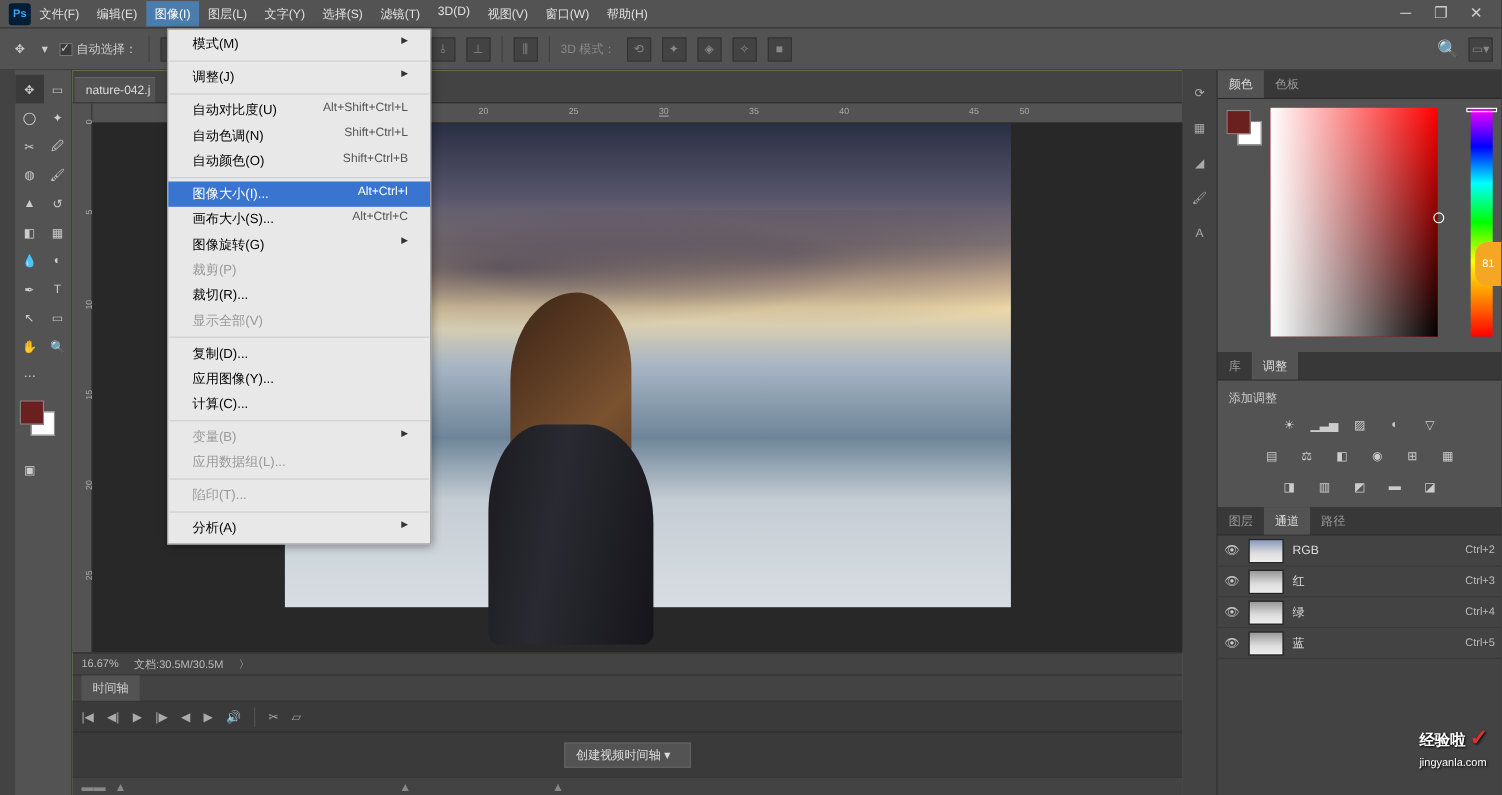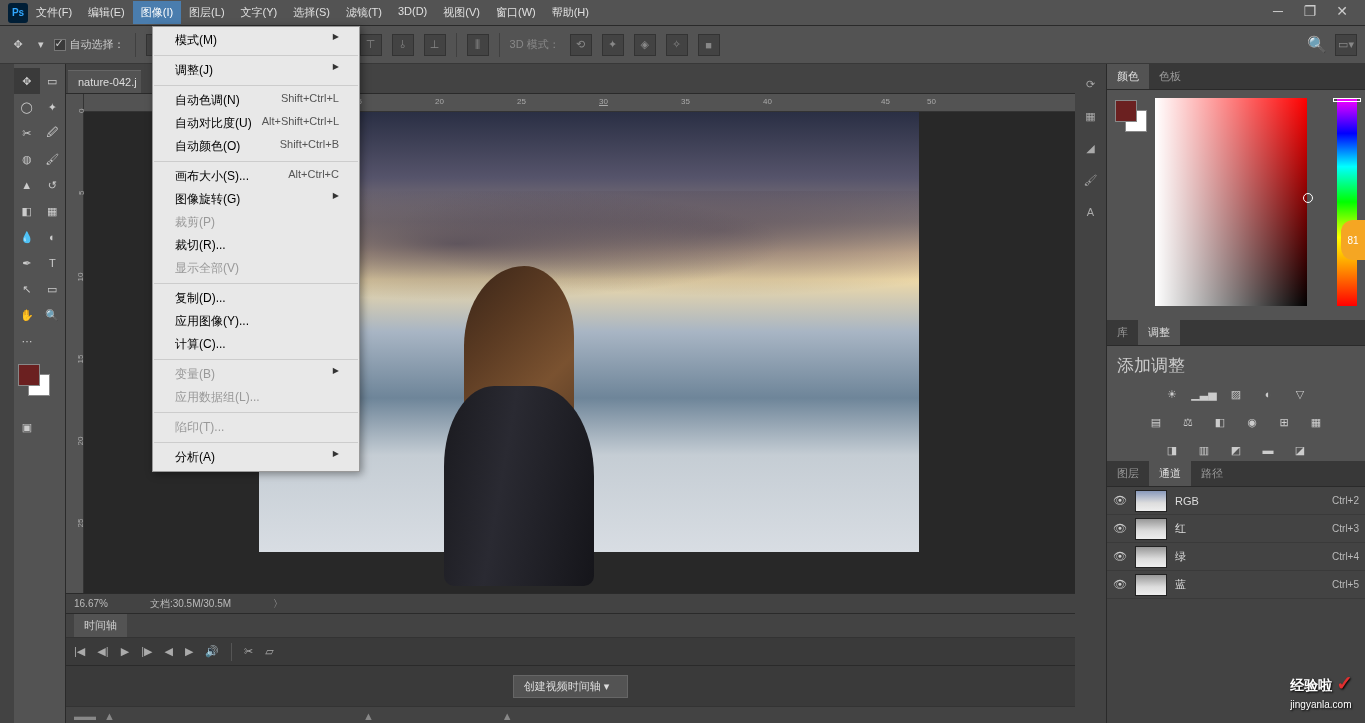--- a/index.html
+++ b/index.html
@@ -35,29 +35,29 @@
 .ruler-v .tick{position:absolute;right:2px;transform:rotate(-90deg);transform-origin:right center}
 .cv-right{flex:1;display:flex;flex-direction:column}
 .ruler-h{height:18px;background:#535353;border-bottom:1px solid #333;font-size:8px;color:#aaa;position:relative}
 .ruler-h .tick{position:absolute;top:3px}
 .canvas{flex:1;background:#282828;position:relative;overflow:hidden}
 .photo{position:absolute;left:175px;top:0;width:660px;height:440px;background:linear-gradient(180deg,#2a2f44 0%,#56546b 15%,#8a7d7a 25%,#d4b896 32%,#eed9a8 38%,#a8b5c4 50%,#6e8599 65%,#c5cdd4 78%,#d8dde3 100%)}
 .clouds{position:absolute;top:18%;left:0;right:0;height:30%;background:radial-gradient(ellipse at 30% 40%,rgba(60,55,75,.7) 0%,transparent 50%),radial-gradient(ellipse at 70% 30%,rgba(80,70,85,.6) 0%,transparent 50%)}
 .person{position:absolute;left:28%;top:35%;width:160px;height:65%}
 .hair{position:absolute;top:0;left:20px;width:110px;height:220px;background:linear-gradient(135deg,#3a2518 0%,#5a3a22 30%,#7a5230 60%,#4a3220 100%);border-radius:60px 50px 20px 40px / 80px 70px 30px 60px}
 .jacket{position:absolute;top:120px;left:0;width:150px;height:200px;background:linear-gradient(100deg,#1a1a1f 0%,#2a2a32 40%,#15151a 100%);border-radius:50px 60px 10px 10px / 80px 90px 10px 10px}
-.status{height:20px;background:#434343;display:flex;align-items:center;padding:0 8px;font-size:10px;color:#bbb;gap:42px;border-top:1px solid #2a2a2a}
+.status{height:20px;background:#434343;display:flex;align-items:center;padding:0 8px;font-size:10px;color:#bbb;gap:14px;border-top:1px solid #2a2a2a}
 .timeline{height:110px;background:#434343;border-top:1px solid #2a2a2a}
 .tl-head{height:24px;display:flex;align-items:center;border-bottom:1px solid #333;padding:0 8px}
 .tl-tab{padding:4px 10px;background:#535353}
 .tl-ctrl{height:28px;display:flex;align-items:center;padding:0 8px;gap:12px;background:#3a3a3a;border-bottom:1px solid #2a2a2a}
 .tl-btn{color:#aaa;font-size:11px}
 .tl-body{flex:1;background:#3a3a3a;display:flex;align-items:center;justify-content:center;height:40px}
 .create-btn{background:#535353;border:1px solid #666;padding:3px 18px 3px 10px;color:#ddd;position:relative}
-.dropdown{position:absolute;top:26px;left:152px;width:208px;background:#e8e8e8;border:1px solid #999;box-shadow:2px 2px 8px rgba(0,0,0,.4);z-index:1000;color:#000;font-size:12px;padding:2px 0}
+.dropdown{position:absolute;top:26px;left:152px;width:240px;background:#e8e8e8;border:1px solid #999;box-shadow:2px 2px 8px rgba(0,0,0,.4);z-index:1000;color:#000;font-size:12px;padding:2px 0}
 .dd-item{display:flex;justify-content:space-between;padding:3px 20px 3px 22px;cursor:default}
 .dd-item.sub::after{content:"▶";font-size:8px;color:#333;margin-left:auto}
 .dd-item.hl{background:#3874d0;color:#fff}
 .dd-item.dis{color:#999}
 .dd-sep{height:1px;background:#ccc;margin:3px 1px}
 .sc{color:#555;font-size:11px}
 .dd-item.hl .sc{color:#fff}
 .right{width:290px;background:#434343;display:flex}
 .iconcol{width:32px;background:#434343;border-right:1px solid #2a2a2a;padding-top:10px;display:flex;flex-direction:column;gap:12px;align-items:center}
 .iconcol .ic{width:20px;height:20px;color:#aaa;display:flex;align-items:center;justify-content:center}
@@ -69,32 +69,32 @@
 .color-sw{position:absolute;top:10px;left:8px}
 .csw{width:22px;height:22px;border:1px solid #888}
 .csw.fg{background:#6b2020;position:relative;z-index:2}
 .csw.bg{background:#fff;position:absolute;top:10px;left:10px}
 .color-field{position:absolute;top:8px;left:48px;width:152px;height:208px;background:linear-gradient(to right,#fff 0%,rgba(255,255,255,0) 100%),linear-gradient(to top,#000 0%,rgba(0,0,0,0) 100%),#ff0000}
 .picker-ring{position:absolute;width:10px;height:10px;border:1.5px solid #fff;border-radius:50%;top:95px;left:148px}
 .hue{position:absolute;top:8px;right:8px;width:20px;height:208px;background:linear-gradient(180deg,#f0f 0%,#00f 17%,#0ff 33%,#0f0 50%,#ff0 67%,#f80 83%,#f00 100%)}
 .hue-ind{position:absolute;top:8px;right:4px;width:28px;height:4px;border:1px solid #fff}
 .lib-row{height:26px;display:flex;align-items:flex-end;background:#383838;border-bottom:1px solid #2a2a2a}
 .adj-panel{background:#535353;padding:8px 10px;height:115px}
-.adj-title{font-size:17px;color:#ccc;margin-bottom:8px}
+.adj-title{font-size:11px;color:#ccc;margin-bottom:8px}
 .adj-row{display:flex;gap:14px;justify-content:center;margin-bottom:10px}
 .adj-ic{width:18px;height:18px;color:#ccc;display:flex;align-items:center;justify-content:center}
 .ch-panel{flex:1;background:#434343;display:flex;flex-direction:column}
 .ch-list{flex:1;background:#434343;overflow:auto}
 .ch-row{height:28px;display:flex;align-items:center;padding:0 6px;gap:8px;border-bottom:1px solid #3a3a3a}
 .eye{width:14px;height:14px;color:#ccc}
 .thumb{width:32px;height:22px;background:linear-gradient(180deg,#8899bb 0%,#ddd 60%,#eee 100%);border:1px solid #222}
 .thumb.gray{filter:grayscale(1)}
 .ch-name{flex:1;font-size:11px;color:#ddd}
 .ch-sc{font-size:10px;color:#bbb}
-.watermark{position:absolute;bottom:12px;right:12px;color:#fff;font-size:14px;font-weight:bold;text-shadow:1px 1px 2px #000}
+.watermark{position:absolute;bottom:24px;right:12px;color:#fff;font-size:14px;font-weight:bold;text-shadow:1px 1px 2px #000}
 .watermark .red{color:#e03030;font-size:20px}
 .badge{position:absolute;top:220px;right:0;width:24px;height:40px;background:#f5a623;color:#fff;border-radius:12px 0 0 12px;font-size:10px;display:flex;align-items:center;justify-content:center}
 </style>
 </head>
 <body>
 
 <div class="menubar">
   <div class="ps-logo">Ps</div>
   <div id="menuitems" style="display: flex;">
       <div class="menu-item">文件(F)</div>
@@ -365,32 +365,36 @@
 <div class="dropdown" id="dd">
     <div class="dd-item sub">
       <span>模式(M)</span>
     </div>
     <div class="dd-sep"></div>
     <div class="dd-item sub">
       <span>调整(J)</span>
     </div>
     <div class="dd-sep"></div>
     <div class="dd-item">
+      <span>自动对比度(U)</span>
+      <span class="sc">Alt+Shift+Ctrl+L</span>
+    </div>
+    <div class="dd-item">
       <span>自动色调(N)</span>
       <span class="sc">Shift+Ctrl+L</span>
     </div>
     <div class="dd-item">
-      <span>自动对比度(U)</span>
-      <span class="sc">Alt+Shift+Ctrl+L</span>
-    </div>
-    <div class="dd-item">
       <span>自动颜色(O)</span>
       <span class="sc">Shift+Ctrl+B</span>
     </div>
     <div class="dd-sep"></div>
+    <div class="dd-item hl">
+      <span>图像大小(I)...</span>
+      <span class="sc">Alt+Ctrl+I</span>
+    </div>
     <div class="dd-item">
       <span>画布大小(S)...</span>
       <span class="sc">Alt+Ctrl+C</span>
     </div>
     <div class="dd-item sub">
       <span>图像旋转(G)</span>
     </div>
     <div class="dd-item dis">
       <span>裁剪(P)</span>
     </div>

